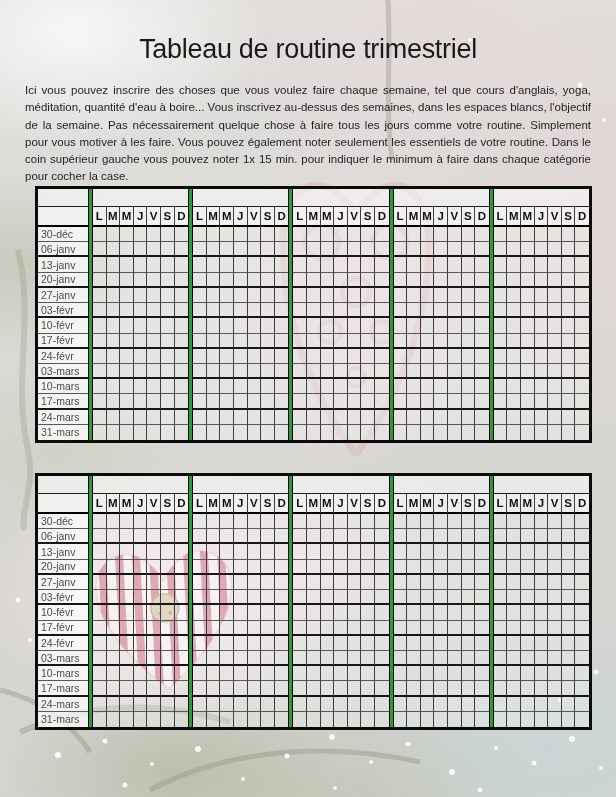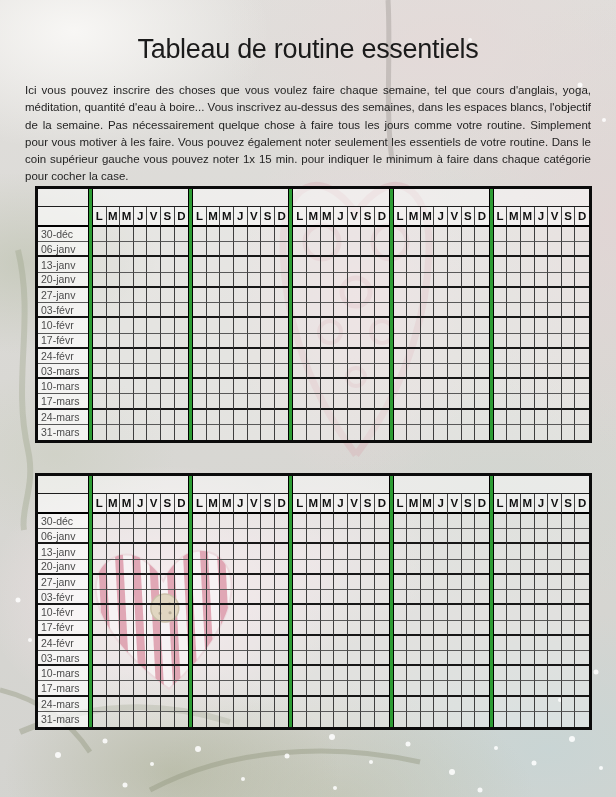--- a/index.html
+++ b/index.html
@@ -122,21 +122,21 @@
       <circle cx="596" cy="672" r="2.5"></circle>
         <circle cx="604" cy="120" r="2"></circle>
         <circle cx="580" cy="85" r="2.5"></circle>
       <circle cx="470" cy="40" r="2"></circle>
         <circle cx="30" cy="640" r="2"></circle>
         <circle cx="18" cy="600" r="2.5"></circle>
     </g>
   </svg>
 
   <div class="content">
-    <h1 id="title">Tableau de routine essentiels</h1>
+    <h1 id="title">Tableau de routine trimestriel</h1>
     <p id="intro">Ici vous pouvez inscrire des choses que vous voulez faire chaque semaine, tel que cours d'anglais, yoga, méditation, quantité d'eau à boire... Vous inscrivez au-dessus des semaines, dans les espaces blancs, l'objectif de la semaine. Pas nécessairement quelque chose à faire tous les jours comme votre routine.  Simplement pour vous motiver à les faire. Vous pouvez également noter seulement les essentiels de votre routine.  Dans le coin supérieur gauche vous pouvez noter 1x 15 min. pour indiquer le minimum à faire dans chaque catégorie pour cocher la case.</p>
     <div id="table-1" class="routine-table">
         <div class="cell obj-label" style="grid-area: 1 / 1;"></div>
         <div class="cell head-label" style="grid-area: 2 / 1;"></div>
         <div class="cell date-label b-thin" style="grid-area: 3 / 1;">30-déc</div>
         <div class="cell date-label b-thick" style="grid-area: 4 / 1;">06-janv</div>
         <div class="cell date-label b-thin" style="grid-area: 5 / 1;">13-janv</div>
         <div class="cell date-label b-thick" style="grid-area: 6 / 1;">20-janv</div>
         <div class="cell date-label b-thin" style="grid-area: 7 / 1;">27-janv</div>
         <div class="cell date-label b-thick" style="grid-area: 8 / 1;">03-févr</div>

